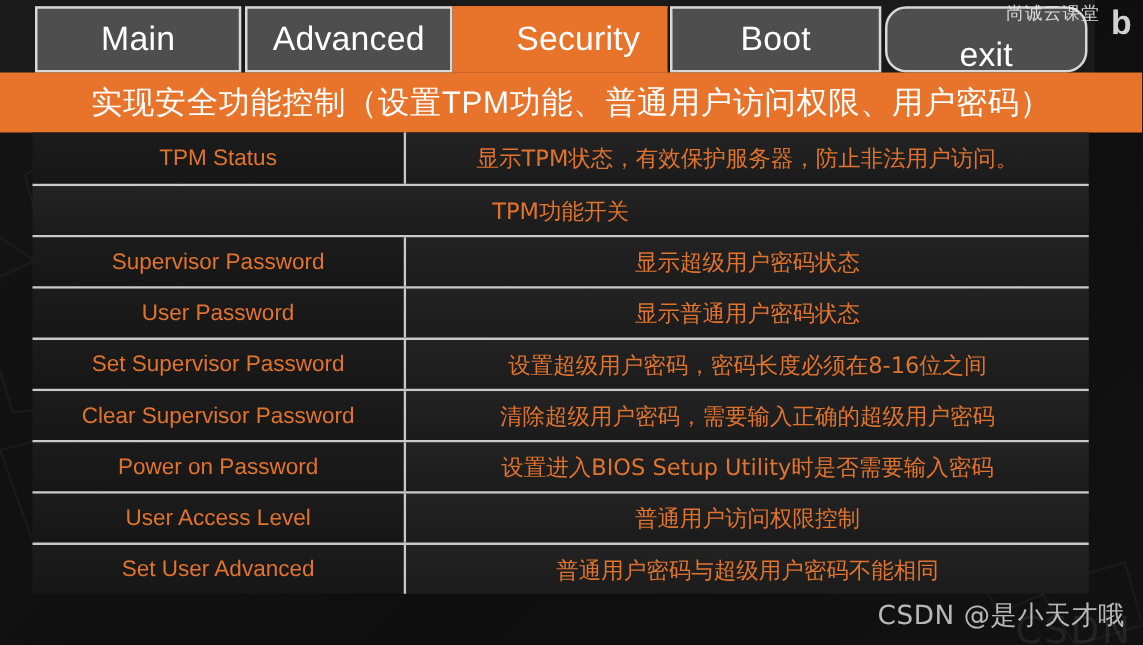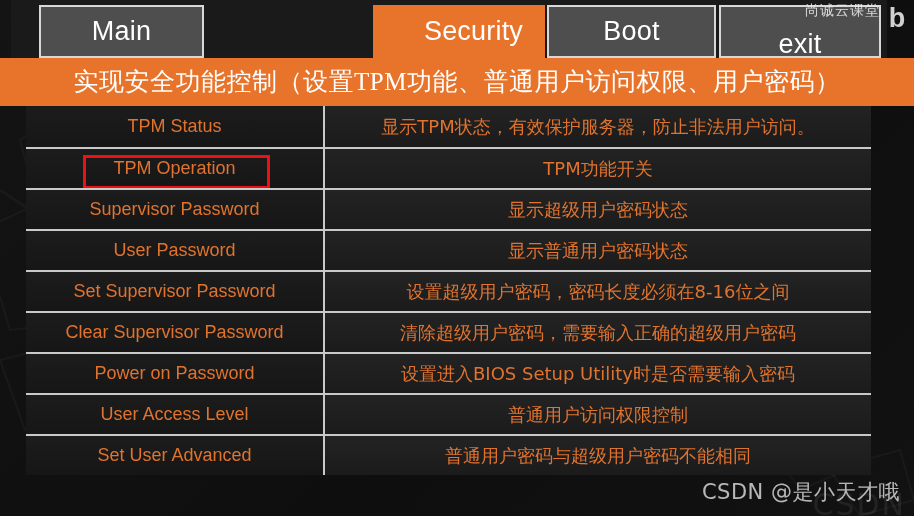--- a/index.html
+++ b/index.html
@@ -29,21 +29,21 @@
   #deco {
     position: absolute;
     inset: 0;
     pointer-events: none;
     opacity: .85;
   }
 
   
   #tabbar {
     position: absolute;
-    left: 11px; top: 0;
+    left: 0; top: 0;
     width: 876px;
     height: 62px;
     background: #1a1a1a;
   }
   .tab {
     position: absolute;
     top: 5px;
     height: 53px;
     box-sizing: border-box;
     border: 2px solid #d8d8d8;
@@ -73,21 +73,21 @@
     top: 58px;
     width: 914px;
     height: 48px;
     background: #e8732a;
     color: #ffffff;
     font-size: 25px;
     line-height: 48px;
     text-align: center;
     white-space: nowrap;
     letter-spacing: .5px;
-    font-family: Liberation Serif, serif;
+    font-family: Liberation Sans, sans-serif;
   }
 
   
   #table {
     position: absolute;
     left: 26px;
     top: 106px;
     width: 845px;
   }
   .row {
@@ -191,43 +191,40 @@
       <path d="M830 470 L900 450 L914 500 L860 516 Z"></path>
     </g>
     <g fill="none" stroke="#ffffff" stroke-opacity="0.035" stroke-width="3">
       <path d="M60 120 L160 190 L120 280"></path>
       <path d="M0 190 L90 250 L60 340"></path>
     </g>
   </svg>
 
   <div id="tabbar">
     <div class="tab" style="left:28px;width:165px;">Main</div>
+    <div class="tab" style="left:196px;width:166px;">Advanced</div>
     <div class="tab active" style="left:362px;width:172px;">Security</div>
     <div class="tab" style="left:536px;width:169px;">Boot</div>
-    <div class="tab shifted" style="left:708px;width:162px;">exit</div>
+    <div class="tab shifted" style="left:708px;width:162px;border-radius:17px;">exit</div>
   </div>
 
   <div id="banner">实现安全功能控制（设置TPM功能、普通用户访问权限、用户密码）</div>
 
   <div id="table">
 
     <div class="row">
       <div class="cell left">
         <span class="txt">TPM Status</span>
       </div>
       <div class="cell right">
         <span class="txt">显示TPM状态，有效保护服务器，防止非法用户访问。</span>
       </div>
     </div>
 
     <div class="row">
-      <div class="cell left">
-        <span class="txt">TPM Operation</span>
-        <span class="highlight-box"></span>
-      </div>
       <div class="cell right">
         <span class="txt">TPM功能开关</span>
       </div>
     </div>
 
     <div class="row">
       <div class="cell left">
         <span class="txt">Supervisor Password</span>
       </div>
       <div class="cell right">

